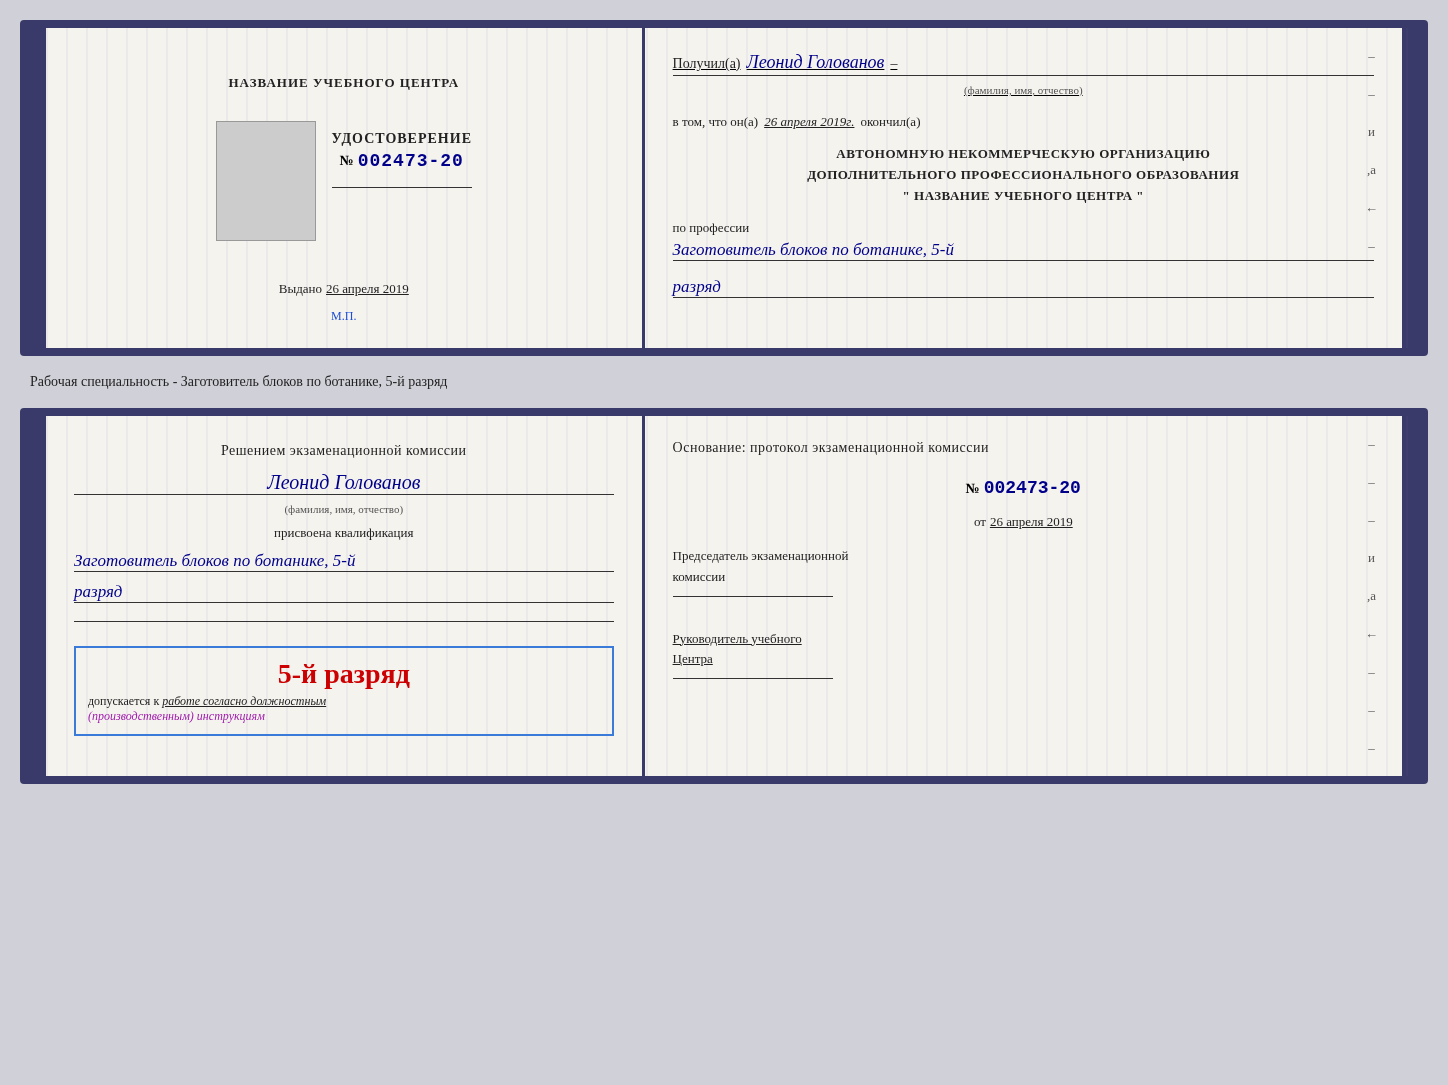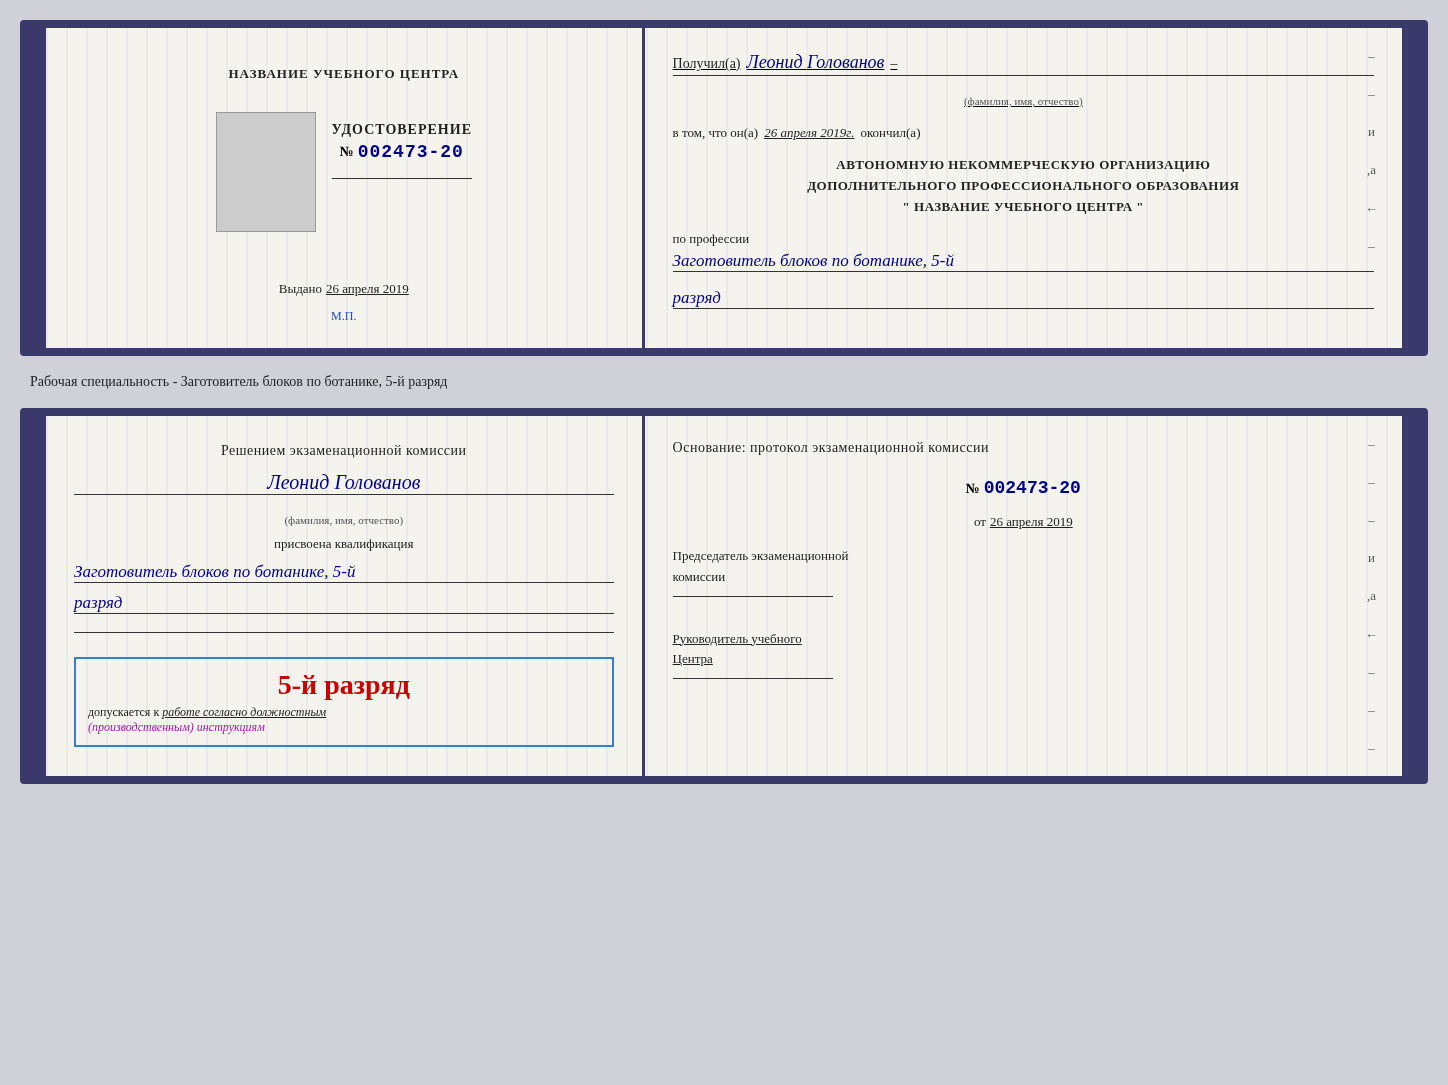--- a/index.html
+++ b/index.html
@@ -82,21 +82,21 @@
     }
 
     .org-name-header {
       text-align: center;
       font-size: 13px;
       font-weight: bold;
       letter-spacing: 1px;
       text-transform: uppercase;
       color: #222;
       margin-bottom: 20px;
-      margin-top: 14px;
+      margin-top: 23px;
     }
 
     .photo-placeholder {
       width: 100px;
       height: 120px;
       background: #ccc;
       border: 1px solid #999;
       flex-shrink: 0;
     }
 
@@ -171,21 +171,21 @@
       font-size: 18px;
       color: #00008b;
       font-family: 'Georgia', serif;
       font-style: italic;
     }
 
     .sub-label {
       text-align: center;
       font-size: 11px;
       color: #555;
-      margin-top: 19px;
+      margin-top: 8px;
     }
 
     .date-row {
       font-size: 13px;
       color: #222;
       display: flex;
       align-items: baseline;
       gap: 6px;
       flex-wrap: wrap;
     }

